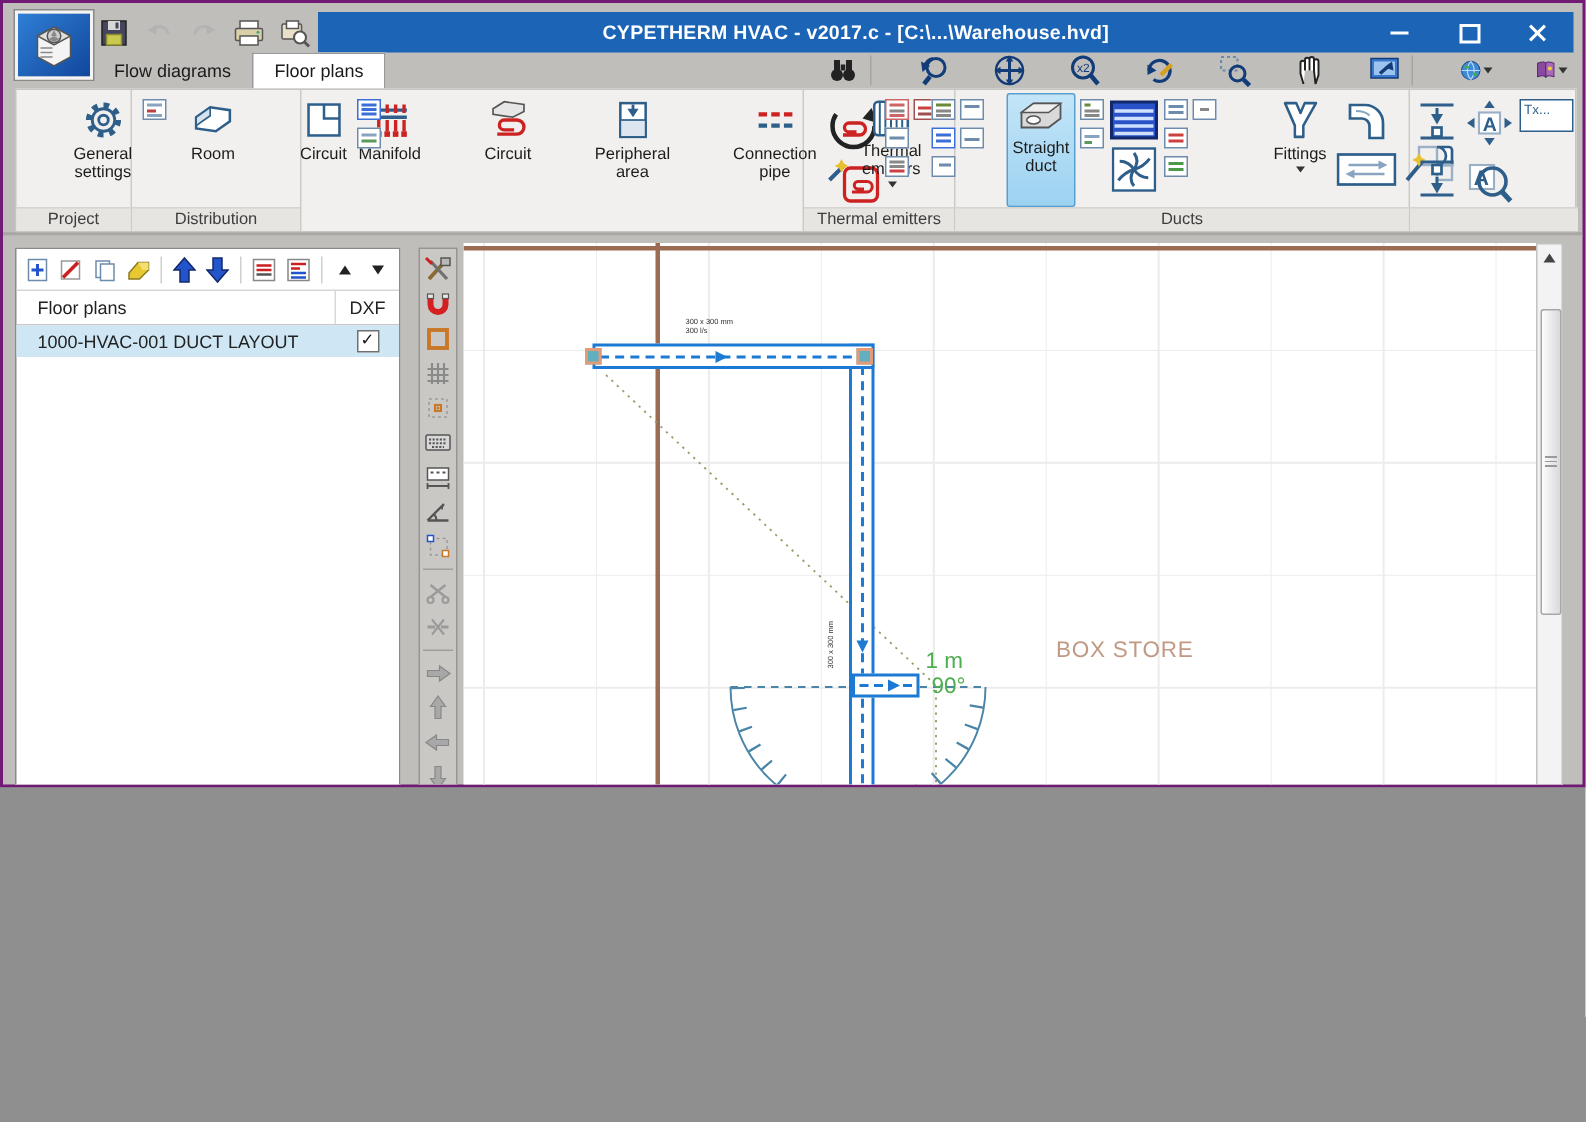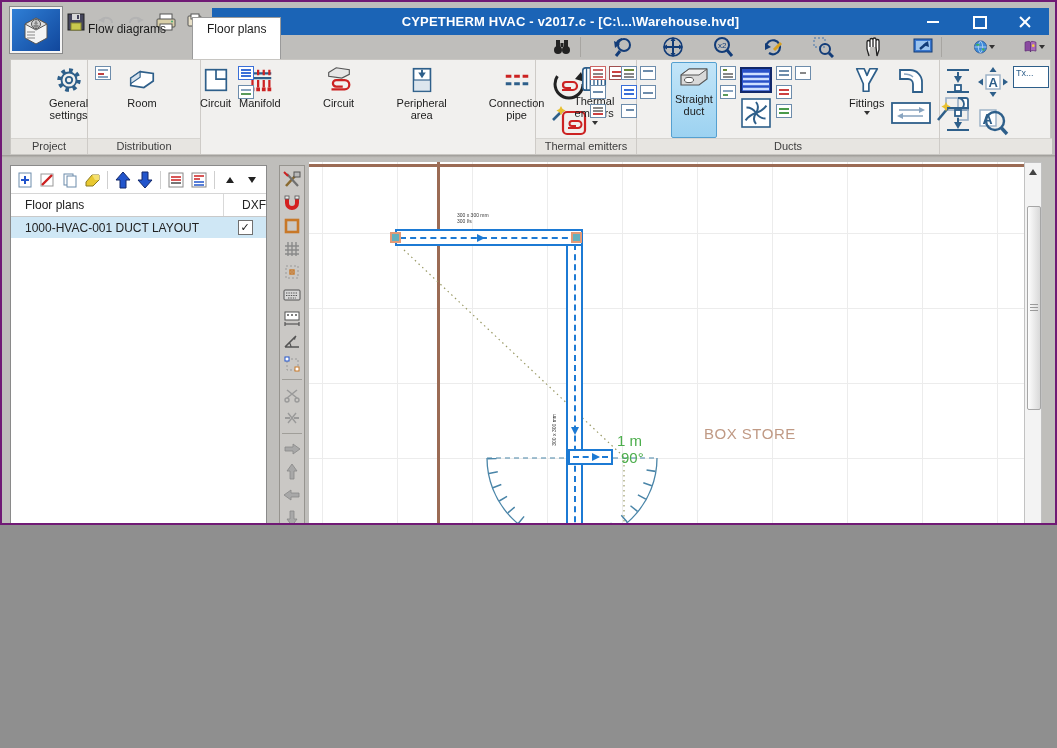--- a/index.html
+++ b/index.html
@@ -14,21 +14,21 @@
             display:flex;align-items:center;}
   .title-text{flex:1;text-align:center;font-weight:bold;font-size:13px;letter-spacing:.2px;padding-right:120px;}
   .winbtns{position:absolute;right:8px;top:0;height:27px;display:flex;align-items:center;gap:30px;padding-right:8px;}
   .wb{width:16px;height:16px;position:relative;display:block;}
   .wb-min::after{content:"";position:absolute;left:2px;right:2px;top:7px;height:2px;background:#fff;}
   .wb-max::after{content:"";position:absolute;left:2px;top:2px;width:10px;height:9px;border:2px solid #fff;}
   .wb-close::before,.wb-close::after{content:"";position:absolute;left:7px;top:1px;width:2px;height:14px;background:#fff;}
   .wb-close::before{transform:rotate(45deg);} .wb-close::after{transform:rotate(-45deg);}
   
   .tabrow{position:absolute;left:60px;top:33px;right:6px;height:24px;display:flex;align-items:flex-end;}
-  .tab{font-size:12px;color:#1a1a1a;padding:4px 14px 23px 14px;margin-left:12px;}
+  .tab{font-size:12px;color:#1a1a1a;padding:4px 14px 5px 14px;}
   .tab.active{background:#fff;border:1px solid #9a9a9a;border-bottom:none;}
   .viewtools{position:absolute;right:4px;top:0px;height:24px;display:flex;align-items:center;gap:4px;}
   .vt{width:22px;height:22px;display:flex;align-items:center;justify-content:center;margin-left:24px;}
   .vt-sep{width:1px;height:20px;background:#a7a5a1;margin:0 3px;}
   .dd{width:0;height:0;border-left:3px solid transparent;border-right:3px solid transparent;border-top:4px solid #333;margin-left:1px;}
   
   .ribbon{position:absolute;left:8px;top:57px;width:1041px;height:96px;background:#f1f0ee;border:1px solid #c8c6c2;
           box-sizing:border-box;display:flex;}
   .rgroup{display:flex;flex-direction:column;border-right:1px solid #cecbc7;}
   .rbody{flex:1;display:flex;align-items:stretch;padding:2px 3px 0 3px;gap:3px;}
@@ -41,21 +41,21 @@
   .mini{width:16px;height:14px;box-sizing:border-box;background:#fff;border:1px solid #6d8cab;position:relative;}
   .mini i{position:absolute;left:2px;right:2px;height:2px;}
   .ribbon-sep{position:absolute;left:0;right:0;top:153px;height:3px;background:linear-gradient(#9c9a96,#c4c2be);}
   
   .lp{position:absolute;left:8px;top:163px;width:257px;height:574px;background:#fff;border:1px solid #8a8a8a;box-sizing:border-box;}
   .lp-tools{height:27px;display:flex;align-items:center;gap:4px;padding:0 5px;border-bottom:1px solid #d6d6d6;}
   .lt{width:20px;height:20px;display:flex;align-items:center;justify-content:center;}
   .lt-sep{width:1px;height:18px;background:#cfcfcf;margin:0 2px;}
   .lp-head{display:flex;height:22px;align-items:center;border-bottom:1px solid #c9c9c9;font-size:12px;color:#222;}
   .lp-head .c1{flex:1;padding-left:14px;border-right:1px solid #d9d9d9;height:100%;display:flex;align-items:center;}
-  .lp-head .c2{width:42px;text-align:right;}
+  .lp-head .c2{width:42px;text-align:center;}
   .lp-row{display:flex;height:21px;align-items:center;background:#cfe7f5;font-size:12px;color:#222;}
   .lp-row .c1{flex:1;padding-left:14px;}
   .lp-row .c2{width:42px;display:flex;justify-content:center;}
   .chk{width:13px;height:13px;background:#fff;border:1px solid #707070;font-size:11px;line-height:12px;text-align:center;color:#111;}
   
   .vtb{position:absolute;left:277px;top:163px;width:26px;height:486px;background:#cac8c5;border:1px solid #96948f;
        box-sizing:border-box;display:flex;flex-direction:column;align-items:center;padding-top:4px;gap:3px;}
   .tbi{width:20px;height:20px;display:flex;align-items:center;justify-content:center;}
   .vtb .sep{width:20px;height:1px;background:#a09e99;margin:2px 0;}
   

